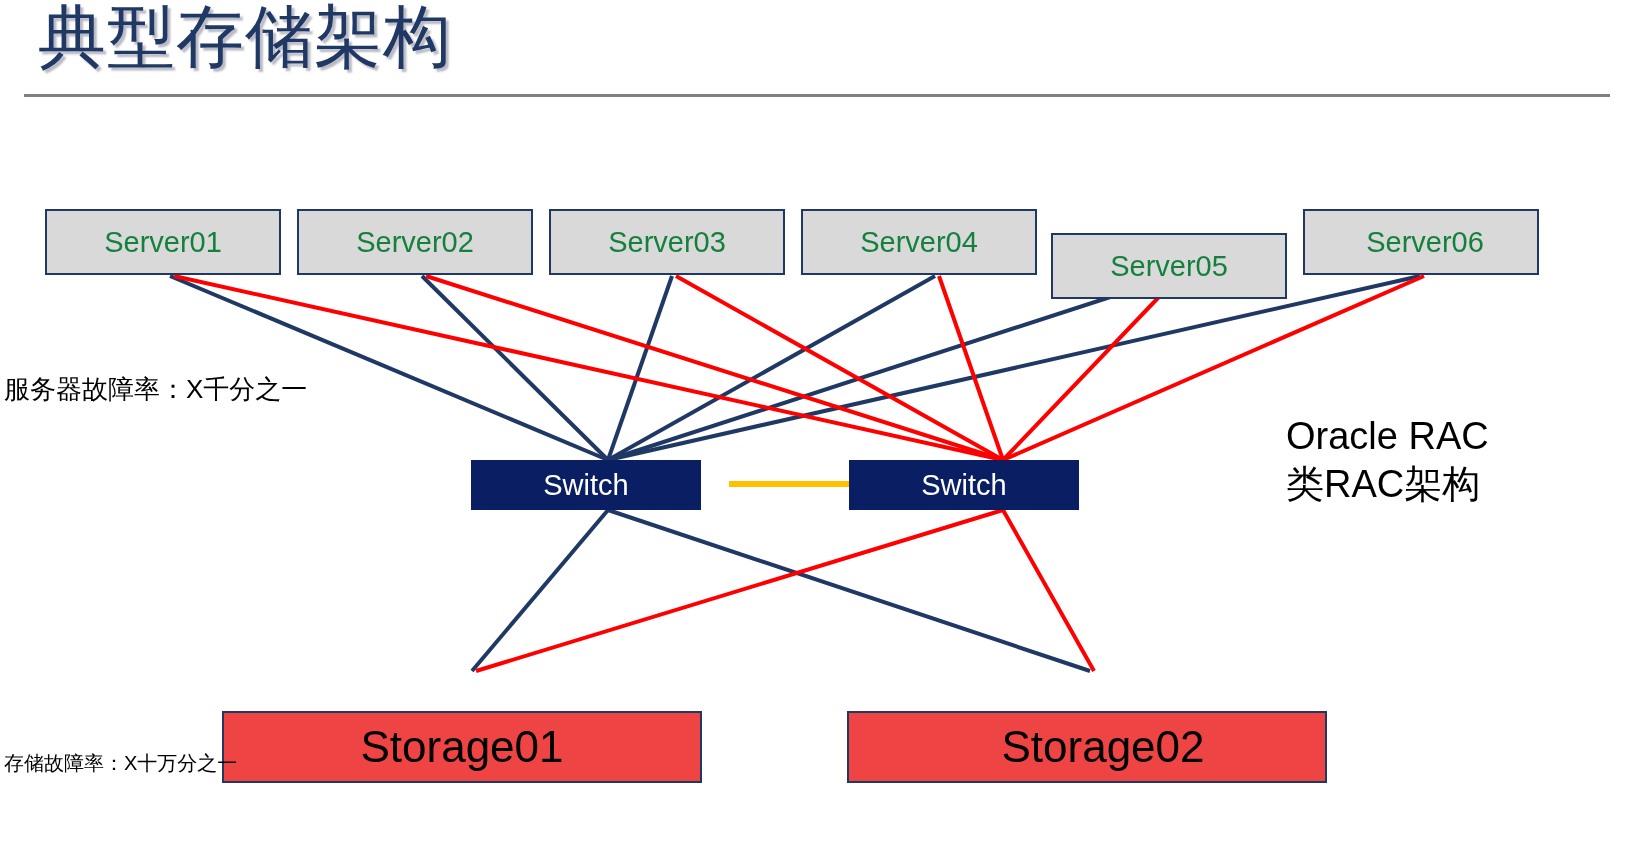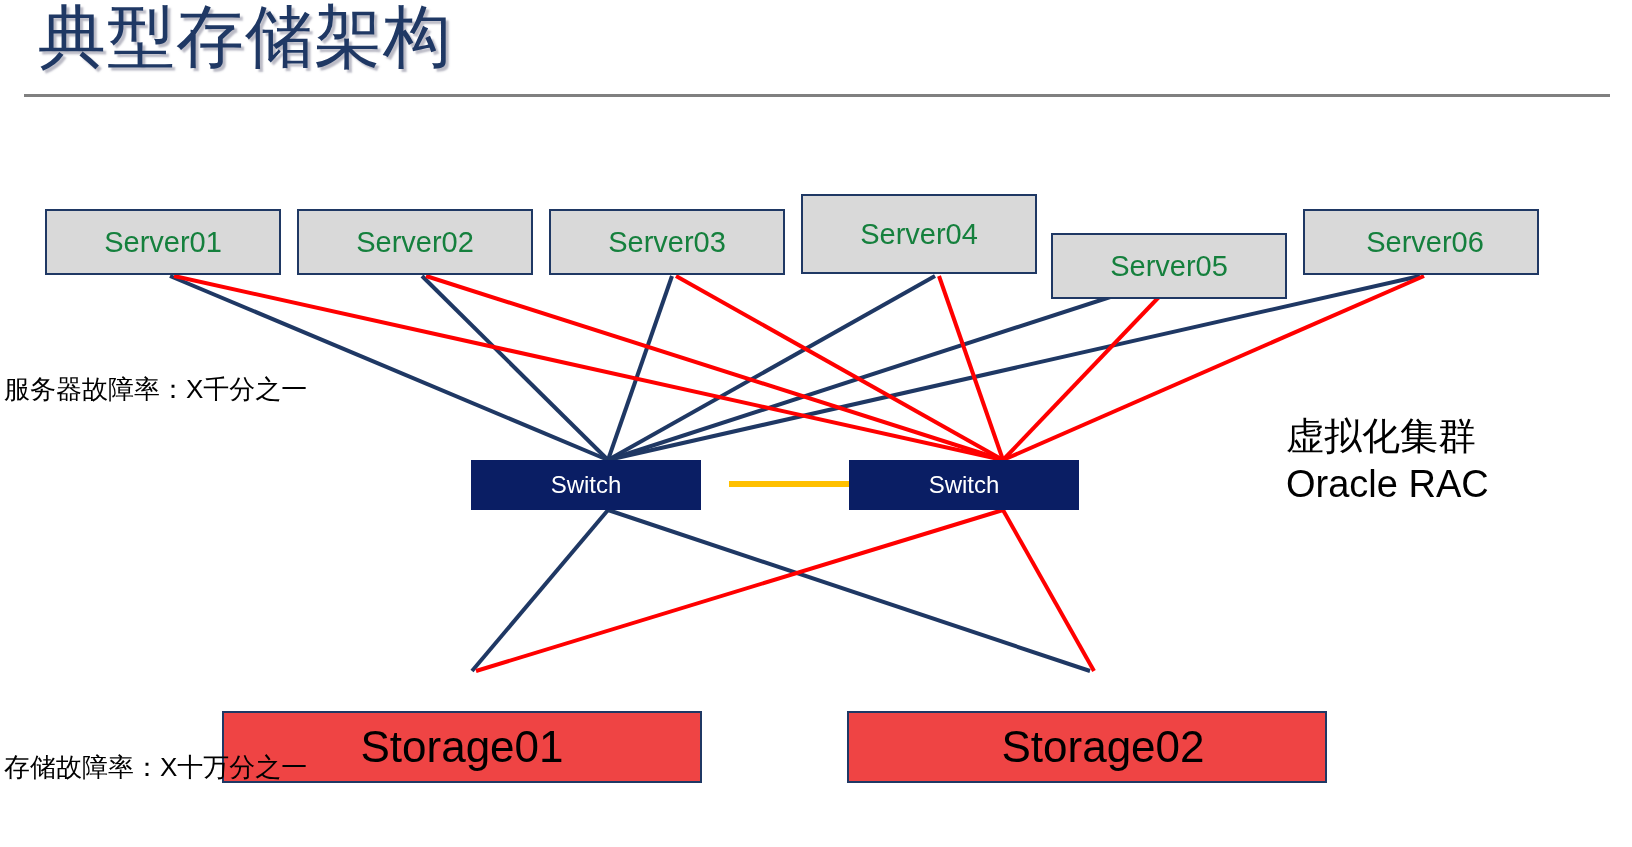--- a/index.html
+++ b/index.html
@@ -61,21 +61,21 @@
     color: #15803d;
     font-size: 29px;
     height: 66px;
     width: 236px;
     top: 209px;
   }
   .node.switch {
     background: #0A1E64;
     border: none;
     color: #FFFFFF;
-    font-size: 24px;
+    font-size: 29px;
     height: 50px;
     width: 230px;
     top: 460px;
   }
   .node.storage {
     background: #ef4444;
     border: 2px solid #1F3864;
     color: #000000;
     font-size: 44px;
     height: 72px;
@@ -90,21 +90,21 @@
     white-space: nowrap;
   }
   #note-server-failure {
     left: 4px;
     top: 372px;
     font-size: 26px;
   }
   #note-storage-failure {
     left: 4px;
     top: 750px;
-    font-size: 26px;
+    font-size: 20px;
   }
   #note-cluster {
     left: 1286px;
     top: 413px;
     font-size: 38px;
     line-height: 1.26;
   }
   #note-cluster div { white-space: nowrap; }
 </style>
 </head>
@@ -145,21 +145,21 @@
 <div id="servers-layer">
     <div class="node server" style="left: 45px; top: 209px; width: 236px; height: 66px;">
       <span>Server01</span>
     </div>
     <div class="node server" style="left: 297px; top: 209px; width: 236px; height: 66px;">
       <span>Server02</span>
     </div>
     <div class="node server" style="left: 549px; top: 209px; width: 236px; height: 66px;">
       <span>Server03</span>
     </div>
-    <div class="node server" style="left: 801px; top: 194px; width: 236px; height: 80px; text-align: center;">
+    <div class="node server" style="left: 801px; top: 209px; width: 236px; height: 66px; text-align: center;">
       <span>Server04</span>
     </div>
     <div class="node server" style="left: 1051px; top: 209px; width: 236px; height: 66px; margin-top: 24px;">
       <span>Server05</span>
     </div>
     <div class="node server" style="left: 1303px; top: 209px; width: 236px; height: 66px; padding-left: 8px;">
       <span>Server06</span>
     </div>
   </div>
 <div id="switches-layer">
@@ -177,15 +177,15 @@
     <div class="node storage" style="left: 847px; top: 671px; width: 480px; height: 72px; padding-left: 32px;">
       <span>Storage02</span>
     </div>
   </div>
 
 <div class="annotation" id="note-server-failure">服务器故障率：X千分之一</div>
 
 <div class="annotation" id="note-storage-failure">存储故障率：X十万分之一</div>
 
 <div class="annotation" id="note-cluster">
-    <div>虚拟化集群</div>
     <div>Oracle RAC</div>
+    <div>类RAC架构</div>
   </div>
 
 </body></html>

